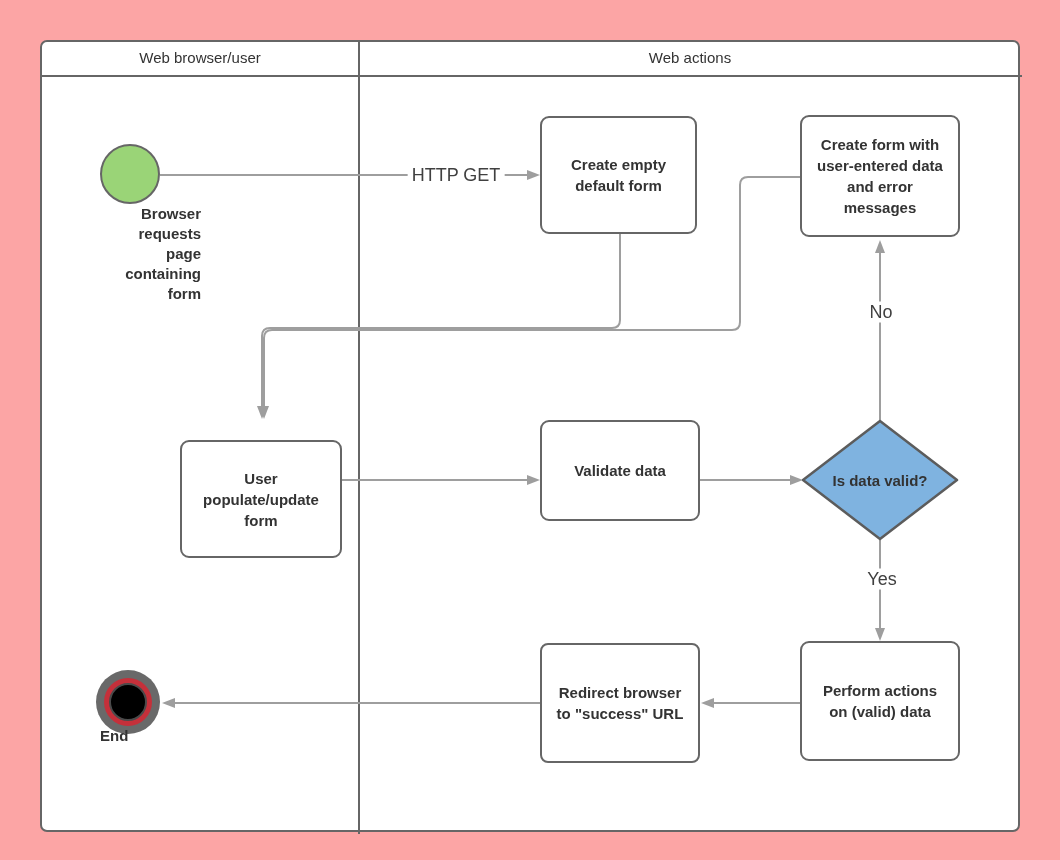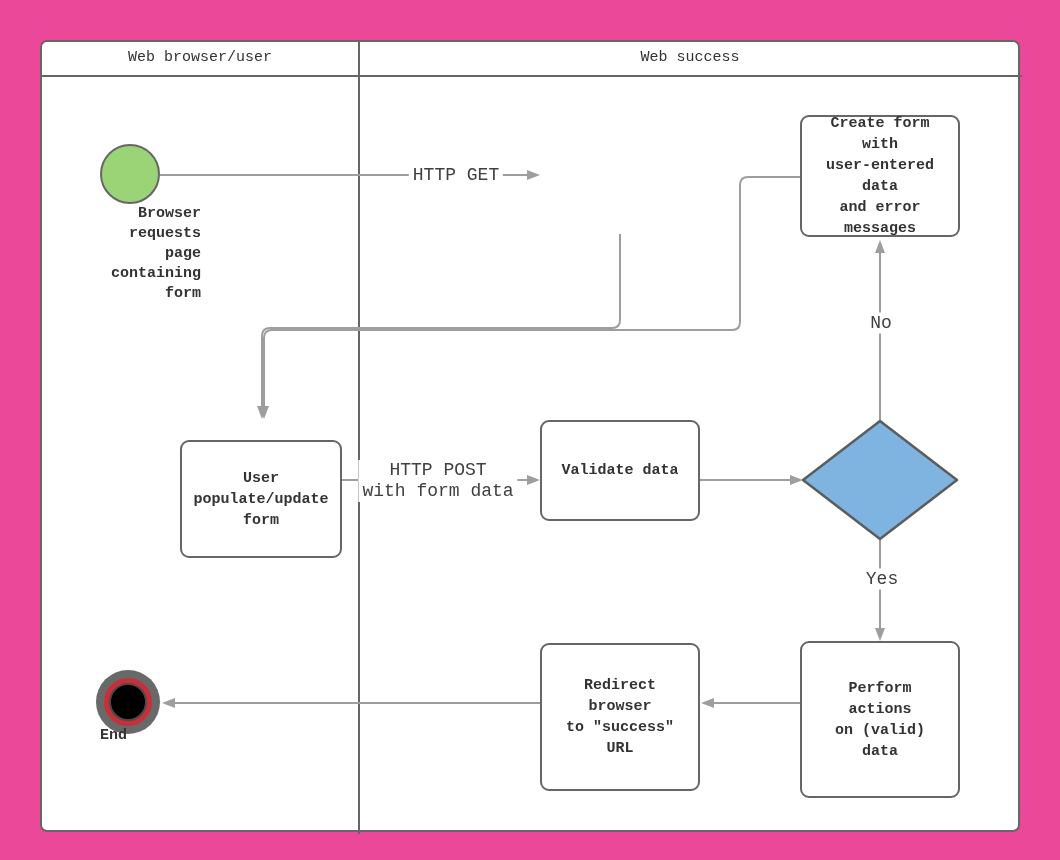--- a/index.html
+++ b/index.html
@@ -1,43 +1,43 @@
 <!DOCTYPE html>
 <html><head>
 <meta charset="utf-8">
 <style>
   html,body{margin:0;padding:0;background:#ffffff;}
-  .canvas{position:relative;width:1060px;height:860px;background:#ec4899;
-          font-family:Liberation Mono, monospace;overflow:hidden;}
+  .canvas{position:relative;width:1060px;height:860px;background:#fca5a5;
+          font-family:Liberation Sans, sans-serif;overflow:hidden;}
 
   
   .frame{position:absolute;left:40px;top:40px;width:980px;height:792px;
          border:2px solid #666;border-radius:7px;background:#fff;box-sizing:border-box;z-index:0;}
   .header-sep{position:absolute;left:40px;top:75px;width:982px;height:2px;background:#666;z-index:0;}
   .lane-divider{position:absolute;left:358px;top:40px;width:2px;height:794px;background:#666;z-index:0;}
   .lane-title{position:absolute;top:40px;height:35px;display:flex;align-items:center;justify-content:center;
               font-size:15px;color:#333;z-index:2;}
   .lane-title.browser{left:42px;width:316px;}
   .lane-title.server{left:360px;width:660px;}
 
   
   svg.edges{position:absolute;left:0;top:0;z-index:1;pointer-events:none;}
   svg.edges path.conn{fill:none;stroke:#9e9e9e;stroke-width:2;}
 
   
   .box{position:absolute;border:2px solid #666;border-radius:9px;background:#fff;
        display:flex;align-items:center;justify-content:center;text-align:center;
        font-size:15px;font-weight:bold;line-height:21px;color:#333;
-       white-space:pre-line;box-sizing:border-box;z-index:2;padding:16px;}
+       white-space:pre-line;box-sizing:border-box;z-index:2;padding:6px;}
   .b-create-empty{left:540px;top:116px;width:157px;height:118px;}
   .b-create-form{left:800px;top:115px;width:160px;height:122px;}
   .b-user-populate{left:180px;top:440px;width:162px;height:118px;}
   .b-validate{left:540px;top:420px;width:160px;height:101px;}
-  .b-perform{left:800px;top:641px;width:160px;height:157px;}
-  .b-redirect{left:540px;top:643px;width:160px;height:148px;}
+  .b-perform{left:800px;top:641px;width:160px;height:120px;}
+  .b-redirect{left:540px;top:643px;width:160px;height:120px;border-radius:8px;}
 
   .start-circle{position:absolute;left:100px;top:144px;width:60px;height:60px;border-radius:50%;
                 background:#9AD477;border:2px solid #666;box-sizing:border-box;z-index:2;}
   .start-label{position:absolute;left:61px;top:204px;width:140px;text-align:right;
                font-size:15px;font-weight:bold;line-height:20px;color:#333;white-space:pre-line;z-index:2;}
 
   .diamond-label{position:absolute;left:803px;top:422px;width:154px;height:116px;
                  display:flex;align-items:center;justify-content:center;
                  font-size:15px;font-weight:bold;color:#333;z-index:2;}
 
@@ -56,21 +56,21 @@
 </style>
 </head>
 <body>
 
 <div class="canvas">
 
   <div class="frame"></div>
   <div class="header-sep"></div>
   <div class="lane-divider"></div>
   <div class="lane-title browser">Web browser/user</div>
-  <div class="lane-title server">Web success</div>
+  <div class="lane-title server">Web actions</div>
 
   <svg class="edges" width="1060" height="860" viewBox="0 0 1060 860">
     <defs>
       <marker id="arrow" markerUnits="userSpaceOnUse" markerWidth="14" markerHeight="11" refX="1" refY="5" orient="auto">
         <path d="M0,0 L13,5 L0,10 Z" fill="#9e9e9e"></path>
       </marker>
     </defs>
     <path class="conn" d="M160,175 H528" marker-end="url(#arrow)"></path>
     <path class="conn" d="M620,234 V320 Q620,328 612,328 H270 Q262,328 262,336 V407" marker-end="url(#arrow)"></path>
     <path class="conn" d="M800,177 H748 Q740,177 740,185 V322 Q740,330 732,330 H272 Q264,330 264,338 V407" marker-end="url(#arrow)"></path>
@@ -83,45 +83,46 @@
     <polygon points="803,480 880,421 957,480 880,539" fill="#7FB3E0" stroke="#5c5c5c" stroke-width="2.5" stroke-linejoin="round"></polygon>
   </svg>
 
   <div class="start-circle"></div>
   <div class="start-label">Browser
 requests
 page
 containing
 form</div>
 
+  <div class="box b-create-empty">Create empty
+default form</div>
 
   <div class="box b-create-form">Create form with
 user-entered data
 and error
 messages</div>
 
   <div class="box b-user-populate">User
 populate/update
 form</div>
 
   <div class="box b-validate">Validate data</div>
 
+  <div class="diamond-label">Is data valid?</div>
 
   <div class="box b-perform">Perform actions
 on (valid) data</div>
 
   <div class="box b-redirect">Redirect browser
 to "success" URL</div>
 
   <div class="end-node">
     <div class="end-ring">
       <div class="end-core"></div>
     </div>
   </div>
   <div class="end-label">End</div>
 
   <div class="edge-label" style="left:456px;top:175px;">HTTP GET</div>
-  <div class="edge-label" style="left:438px;top:481px;">HTTP POST
-with form data</div>
-  <div class="edge-label" style="left:881px;top:323px;">No</div>
+  <div class="edge-label" style="left:881px;top:312px;">No</div>
   <div class="edge-label" style="left:882px;top:579px;text-align:right;">Yes</div>
 
 </div>
 
 </body></html>

